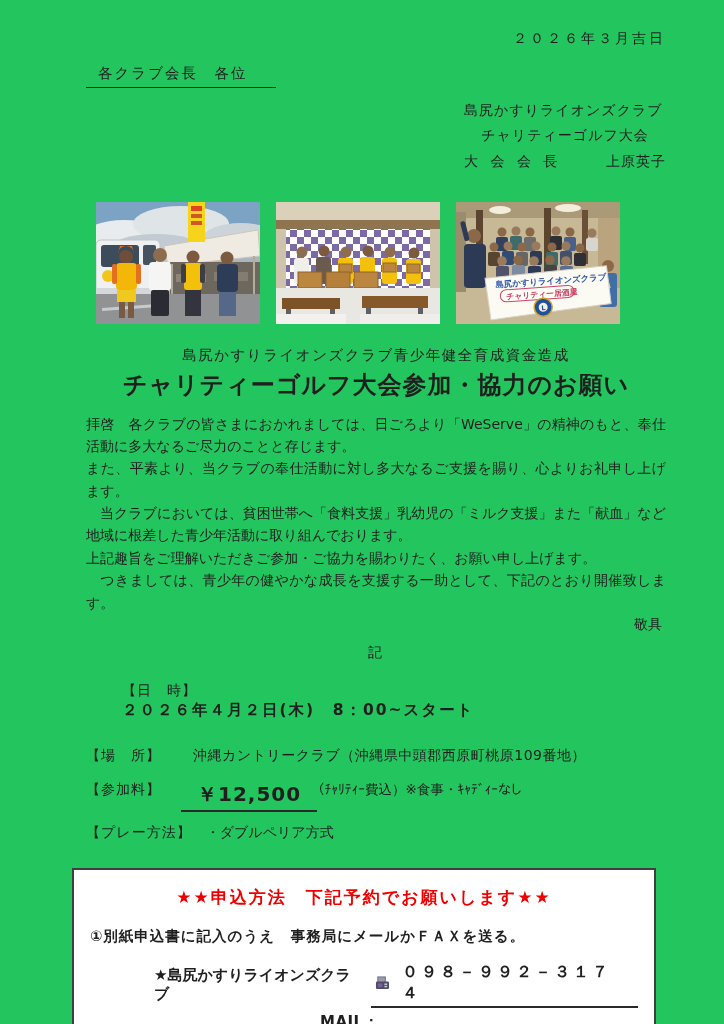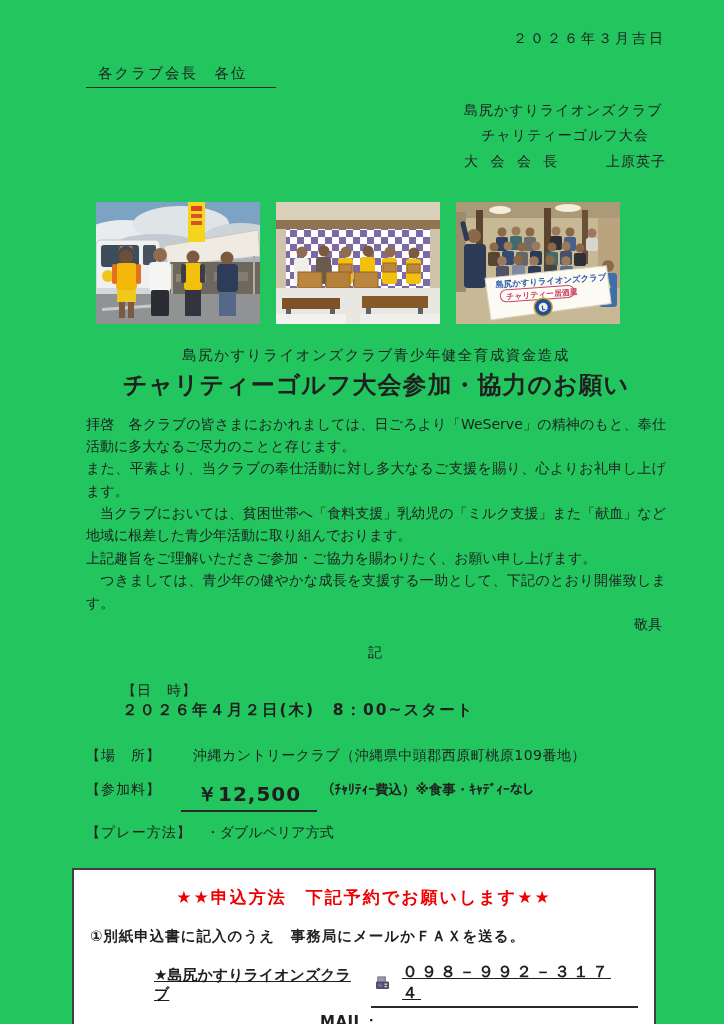--- a/index.html
+++ b/index.html
@@ -33,27 +33,27 @@
 
   .detail-row { display:flex; align-items:baseline; font-size:14px; }
   .row-datetime { margin-top:6px;flex-direction:column; }
   .row-place { margin-top:26px; }
   .row-fee { margin-top:16px; align-items:flex-start; }
   .row-method { margin-top:12px; }
   .detail-label { letter-spacing:1px; flex:0 0 auto; }
   .dt-value { font-weight:700; font-size:15.5px; letter-spacing:2px; margin-left:36px; }
   .place-value { margin-left:32px; letter-spacing:0.5px; }
   .fee-value { font-weight:700; font-size:20px; margin-left:20px; padding:0 16px 2px; border-bottom:2px solid #2a2a2a; letter-spacing:1px; }
-  .fee-note { margin-left:10px; font-size:13.5px;font-weight:bold; }
+  .fee-note { font-size:13.5px; }
   .method-value { margin-left:14px; }
 
   .apply-box { margin-top:26px; margin-left:-14px; width:584px; border:2px solid #3f3f3f; padding:16px 16px 16px; background:#fff; }
   .apply-headline { text-align:center; color:var(--accent-red); font-weight:700; font-size:17px; letter-spacing:2px; }
   .apply-step { margin-top:18px; font-size:14.5px; font-weight:600; letter-spacing:1px; }
-  .apply-club { margin-top:16px; margin-left:64px; font-size:15px; font-weight:700; display:flex; align-items:center;text-decoration:underline; }
+  .apply-club { margin-top:16px; margin-left:64px; font-size:15px; font-weight:700; display:flex; align-items:center; }
   .phone-group { display:inline-flex; align-items:center; gap:12px; border-bottom:2px solid #2a2a2a; padding:0 12px 2px 4px; margin-left:8px; }
   .phone-number { font-size:16px; letter-spacing:3px; font-weight:700; }
   .fax-icon { display:inline-block; line-height:0; }
   .apply-mail { margin-top:5px; margin-left:226px; width:fit-content; font-weight:700; font-size:15px; border-bottom:2px solid #2a2a2a; padding:0 12px 3px 4px; letter-spacing:0.5px; }
 </style>
 </head>
 <body>
 
 <div class="page">
 

